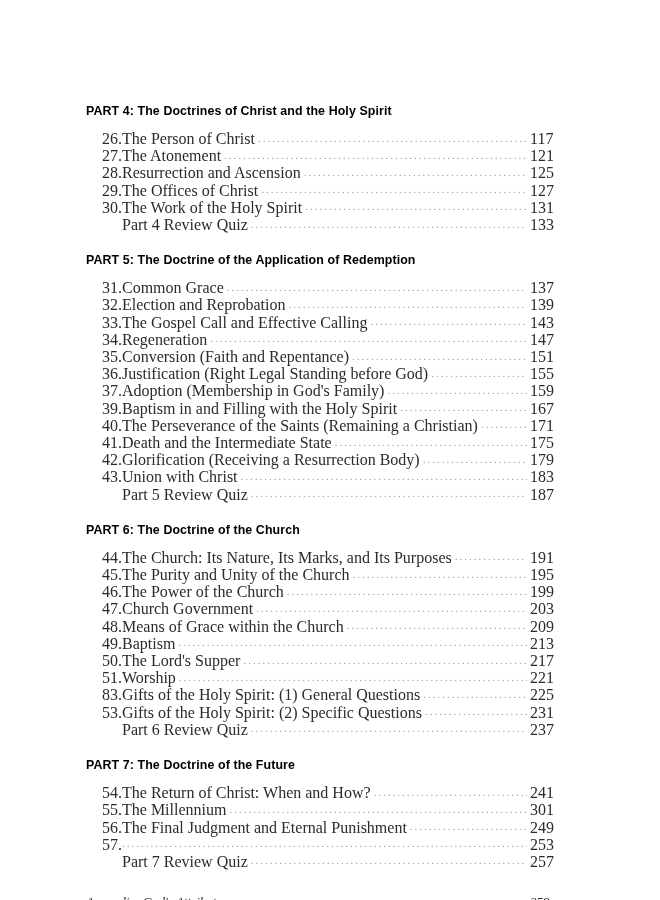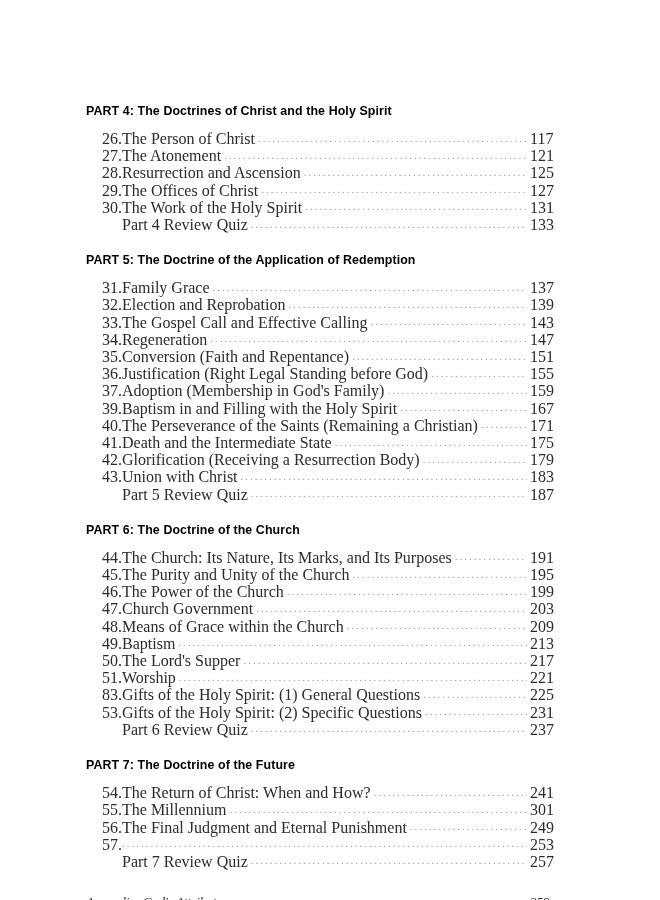--- a/index.html
+++ b/index.html
@@ -163,21 +163,21 @@
               <span class="leader"></span>
               <span class="page-no">133</span>
             </div>
           </div>
         </div>
         <div class="part-block">
           <div class="part-heading">PART 5: The Doctrine of the Application of Redemption</div>
           <div class="entries">
             <div class="entry">
               <span class="num">31.</span>
-              <span class="title">Family Grace</span>
+              <span class="title">Common Grace</span>
               <span class="leader"></span>
               <span class="page-no">137</span>
             </div>
             <div class="entry">
               <span class="num">32.</span>
               <span class="title">Election and Reprobation</span>
               <span class="leader"></span>
               <span class="page-no">139</span>
             </div>
             <div class="entry">

